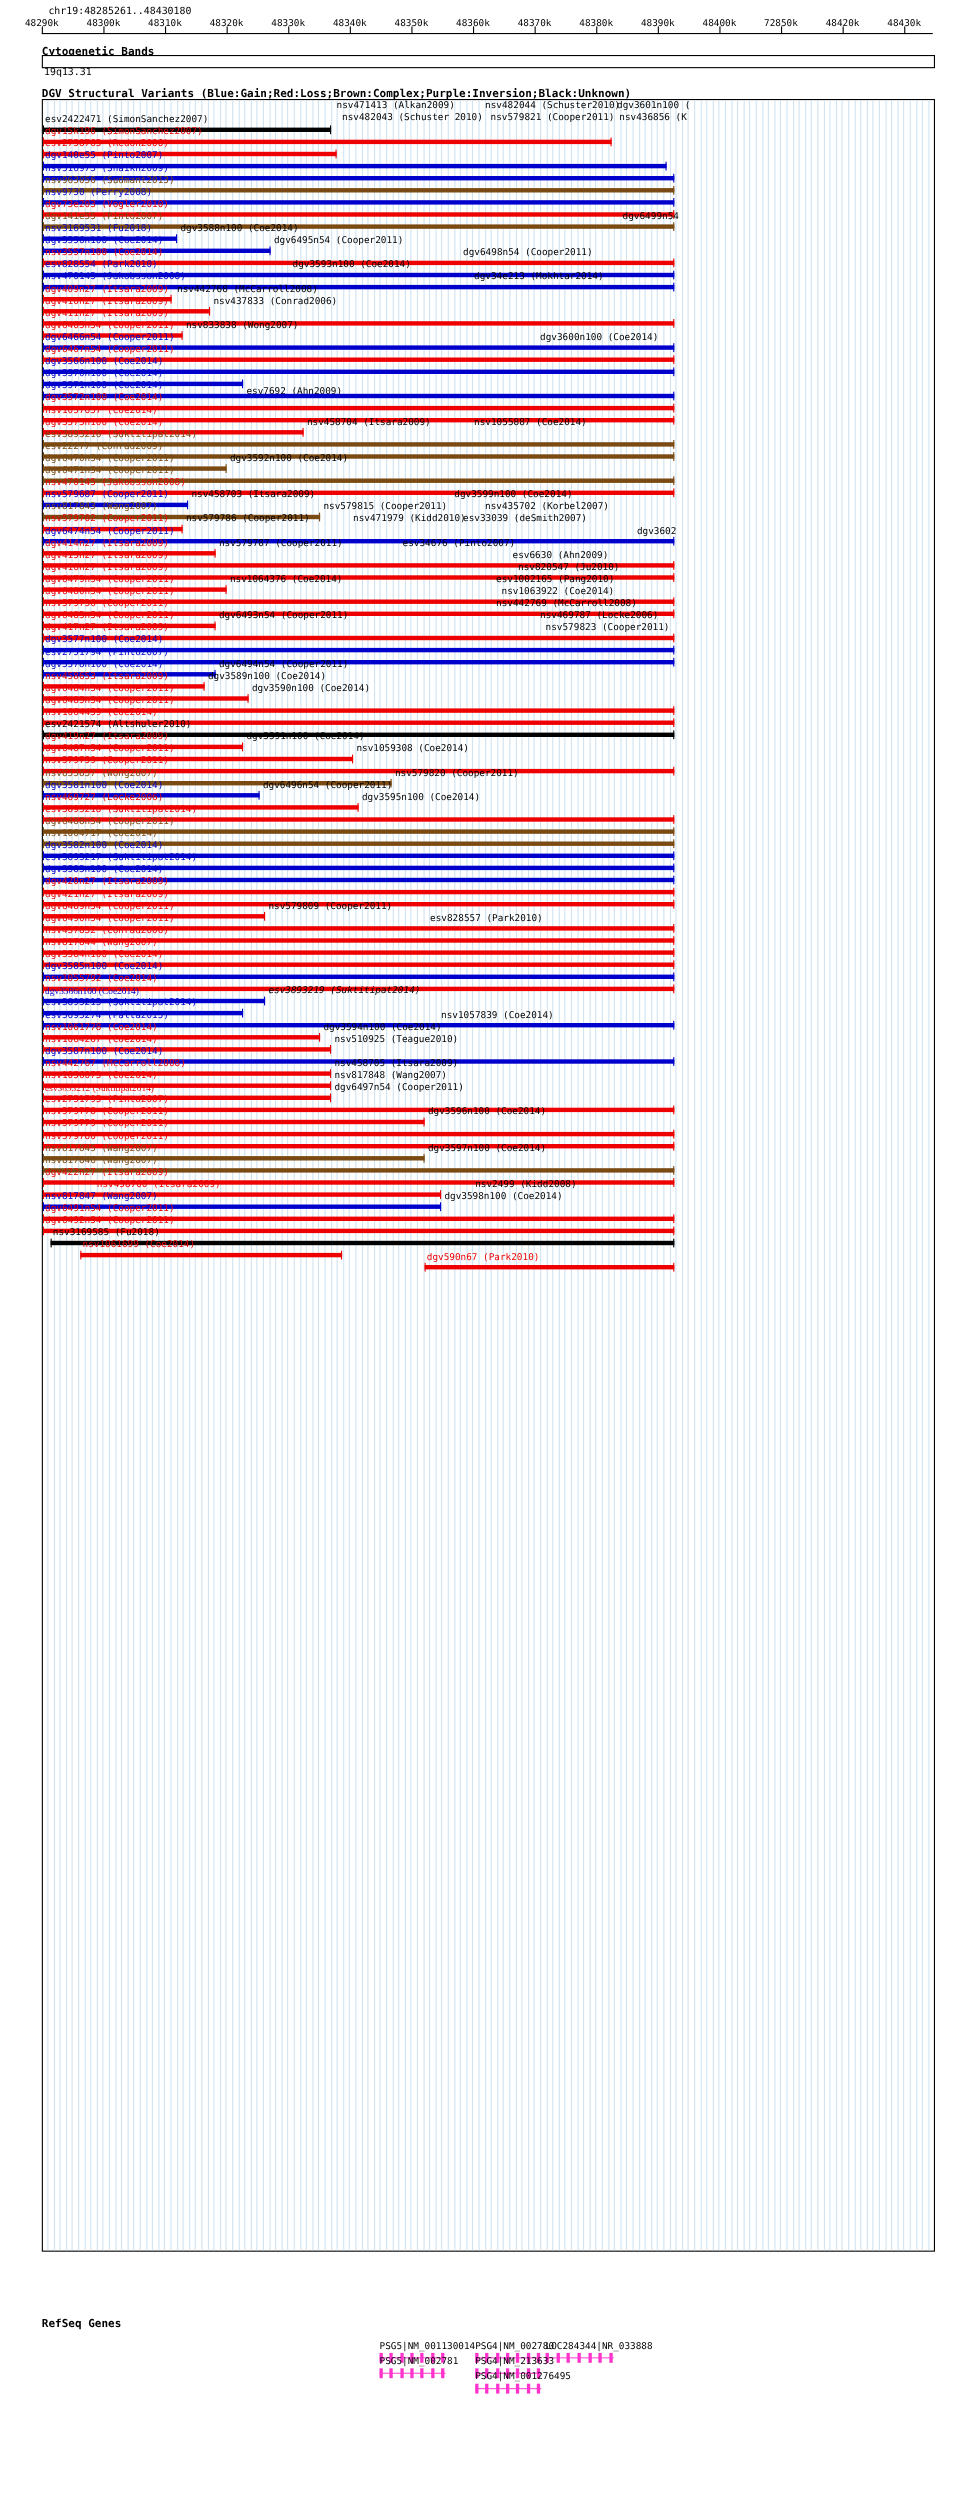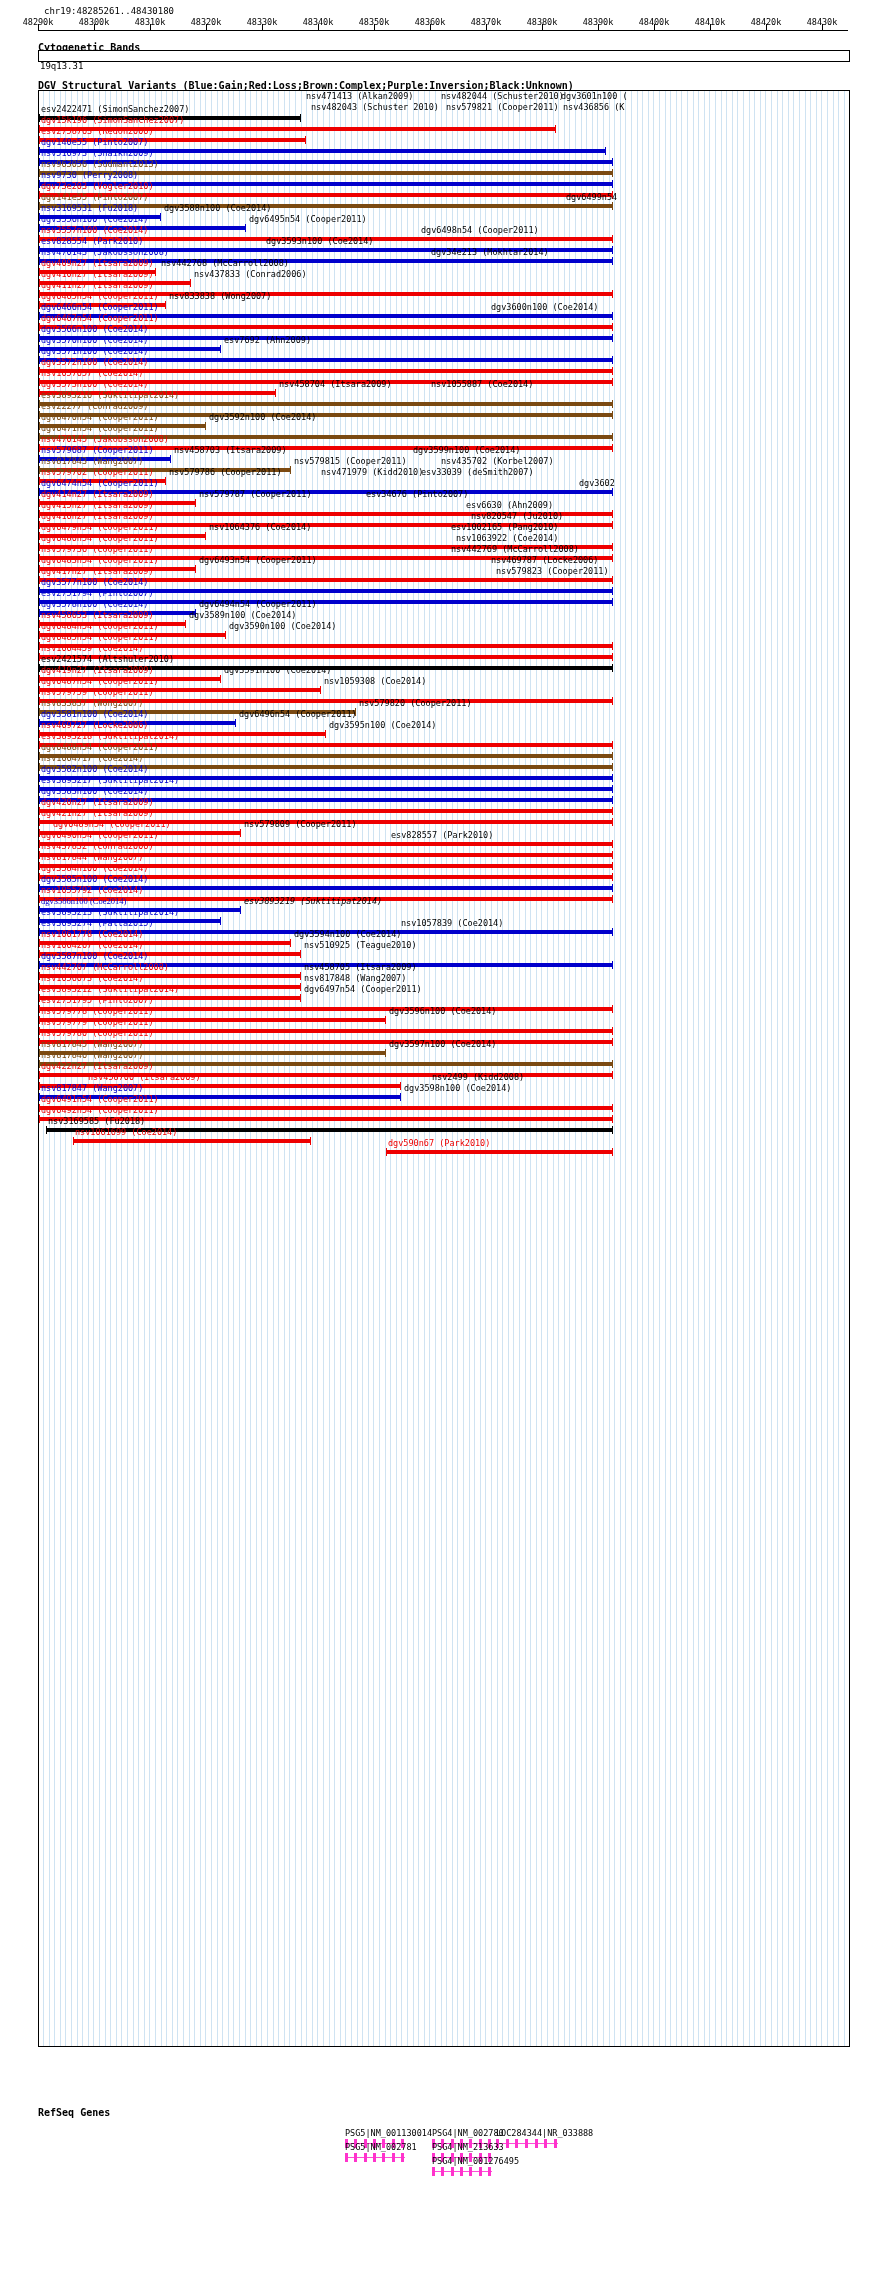--- a/index.html
+++ b/index.html
@@ -58,21 +58,21 @@
       <div class="tl" style="left: 392px;">48360k</div>
       <div class="tick" style="left: 448px;"></div>
       <div class="tl" style="left: 448px;">48370k</div>
       <div class="tick" style="left: 504px;"></div>
       <div class="tl" style="left: 504px;">48380k</div>
       <div class="tick" style="left: 560px;"></div>
       <div class="tl" style="left: 560px;">48390k</div>
       <div class="tick" style="left: 616px;"></div>
       <div class="tl" style="left: 616px;">48400k</div>
       <div class="tick" style="left: 672px;"></div>
-      <div class="tl" style="left: 672px;">48410k</div>
+      <div class="tl" style="left: 672px;">72850k</div>
       <div class="tick" style="left: 728px;"></div>
       <div class="tl" style="left: 728px;">48420k</div>
       <div class="tick" style="left: 784px;"></div>
       <div class="tl" style="left: 784px;">48430k</div>
     </div>
 
   <div class="sectionTitle" style="left:38px;top:42px;">Cytogenetic Bands</div>
   <div class="cytoBox"></div>
   <div class="subtitle" style="left:40px;top:61px;">19q13.31</div>
 
@@ -276,21 +276,21 @@
       <div class="lbl" style="left: 130px; top: 200px;">nsv833838 (Wong2007)</div>
       <div class="bar cap" style="left: 0px; width: 574px; top: 223px; background: rgb(0, 0, 204);"></div>
       <div class="lbl" style="left: 2px; top: 211px; color: rgb(0, 0, 204);">dgv6466n54 (Cooper2011)</div>
       <div class="lbl" style="left: 452px; top: 211px;">dgv3600n100 (Coe2014)</div>
       <div class="bar cap" style="left: 0px; width: 574px; top: 234px; background: rgb(238, 0, 0);"></div>
       <div class="lbl" style="left: 2px; top: 222px; color: rgb(238, 0, 0);">dgv6467n54 (Cooper2011)</div>
       <div class="bar cap" style="left: 0px; width: 574px; top: 245px; background: rgb(0, 0, 204);"></div>
       <div class="lbl" style="left: 2px; top: 233px; color: rgb(0, 0, 204);">dgv3566n100 (Coe2014)</div>
       <div class="bar cap" style="left: 0px; width: 182px; top: 256px; background: rgb(0, 0, 204);"></div>
       <div class="lbl" style="left: 2px; top: 244px; color: rgb(0, 0, 204);">dgv3570n100 (Coe2014)</div>
-      <div class="lbl" style="left: 185px; top: 244px; text-align: right;">esv7692 (Ahn2009)</div>
+      <div class="lbl" style="left: 185px; top: 260px; text-align: right;">esv7692 (Ahn2009)</div>
       <div class="bar cap" style="left: 0px; width: 574px; top: 267px; background: rgb(0, 0, 204);"></div>
       <div class="lbl" style="left: 2px; top: 255px; color: rgb(0, 0, 204);">dgv3571n100 (Coe2014)</div>
       <div class="bar cap" style="left: 0px; width: 574px; top: 278px; background: rgb(238, 0, 0);"></div>
       <div class="lbl" style="left: 2px; top: 266px; color: rgb(238, 0, 0);">dgv3572n100 (Coe2014)</div>
       <div class="bar cap" style="left: 0px; width: 574px; top: 289px; background: rgb(238, 0, 0);"></div>
       <div class="lbl" style="left: 2px; top: 277px; color: rgb(238, 0, 0);">nsv1057657 (Coe2014)</div>
       <div class="bar cap" style="left: 0px; width: 237px; top: 300px; background: rgb(238, 0, 0);"></div>
       <div class="lbl" style="left: 2px; top: 288px; color: rgb(238, 0, 0);">dgv3573n100 (Coe2014)</div>
       <div class="lbl" style="left: 240px; top: 288px;">nsv458704 (Itsara2009)</div>
       <div class="lbl" style="left: 392px; top: 288px;">nsv1055887 (Coe2014)</div>
@@ -394,21 +394,21 @@
       <div class="lbl" style="left: 2px; top: 673px; color: rgb(0, 0, 204);">dgv3582n100 (Coe2014)</div>
       <div class="bar cap" style="left: 0px; width: 574px; top: 696px; background: rgb(0, 0, 204);"></div>
       <div class="lbl" style="left: 2px; top: 684px; color: rgb(0, 0, 204);">esv3893217 (Suktitipat2014)</div>
       <div class="bar cap" style="left: 0px; width: 574px; top: 707px; background: rgb(0, 0, 204);"></div>
       <div class="lbl" style="left: 2px; top: 695px; color: rgb(0, 0, 204);">dgv3583n100 (Coe2014)</div>
       <div class="bar cap" style="left: 0px; width: 574px; top: 718px; background: rgb(238, 0, 0);"></div>
       <div class="lbl" style="left: 2px; top: 706px; color: rgb(238, 0, 0);">dgv420n27 (Itsara2009)</div>
       <div class="bar cap" style="left: 0px; width: 574px; top: 729px; background: rgb(238, 0, 0);"></div>
       <div class="lbl" style="left: 2px; top: 717px; color: rgb(238, 0, 0);">dgv421n27 (Itsara2009)</div>
       <div class="bar cap" style="left: 0px; width: 202px; top: 740px; background: rgb(238, 0, 0);"></div>
-      <div class="lbl" style="left: 2px; top: 728px; color: rgb(238, 0, 0); margin-left: 12px;">dgv6489n54 (Cooper2011)</div>
+      <div class="lbl" style="left: 2px; top: 728px; color: rgb(238, 0, 0);">dgv6489n54 (Cooper2011)</div>
       <div class="lbl" style="left: 205px; top: 728px;">nsv579809 (Cooper2011)</div>
       <div class="bar cap" style="left: 0px; width: 574px; top: 751px; background: rgb(238, 0, 0);"></div>
       <div class="lbl" style="left: 2px; top: 739px; color: rgb(238, 0, 0);">dgv6490n54 (Cooper2011)</div>
       <div class="lbl" style="left: 352px; top: 739px;">esv828557 (Park2010)</div>
       <div class="bar cap" style="left: 0px; width: 574px; top: 762px; background: rgb(238, 0, 0);"></div>
       <div class="lbl" style="left: 2px; top: 750px; color: rgb(238, 0, 0);">nsv437832 (Conrad2006)</div>
       <div class="bar cap" style="left: 0px; width: 574px; top: 773px; background: rgb(238, 0, 0);"></div>
       <div class="lbl" style="left: 2px; top: 761px; color: rgb(238, 0, 0);">nsv817844 (Wang2007)</div>
       <div class="bar cap" style="left: 0px; width: 574px; top: 784px; background: rgb(238, 0, 0);"></div>
       <div class="lbl" style="left: 2px; top: 772px; color: rgb(238, 0, 0);">dgv3584n100 (Coe2014)</div>
@@ -432,21 +432,21 @@
       <div class="lbl" style="left: 265px; top: 849px;">nsv510925 (Teague2010)</div>
       <div class="bar cap" style="left: 0px; width: 574px; top: 872px; background: rgb(0, 0, 204);"></div>
       <div class="lbl" style="left: 2px; top: 860px; color: rgb(0, 0, 204);">dgv3587n100 (Coe2014)</div>
       <div class="bar cap" style="left: 0px; width: 262px; top: 883px; background: rgb(238, 0, 0);"></div>
       <div class="lbl" style="left: 2px; top: 871px; color: rgb(238, 0, 0);">nsv442767 (McCarroll2008)</div>
       <div class="lbl" style="left: 265px; top: 871px;">nsv458705 (Itsara2009)</div>
       <div class="bar cap" style="left: 0px; width: 262px; top: 894px; background: rgb(238, 0, 0);"></div>
       <div class="lbl" style="left: 2px; top: 882px; color: rgb(238, 0, 0);">nsv1056073 (Coe2014)</div>
       <div class="lbl" style="left: 265px; top: 882px;">nsv817848 (Wang2007)</div>
       <div class="bar cap" style="left: 0px; width: 262px; top: 905px; background: rgb(238, 0, 0);"></div>
-      <div class="lbl" style="left: 2px; top: 893px; color: rgb(238, 0, 0);">esv3893212 (Suktitipat2014)</div>
+      <div class="lbl" style="left: 2px; top: 893px; color: rgb(238, 0, 0); font-family: Liberation Serif, serif;">esv3893212 (Suktitipat2014)</div>
       <div class="lbl" style="left: 265px; top: 893px;">dgv6497n54 (Cooper2011)</div>
       <div class="bar cap" style="left: 0px; width: 574px; top: 916px; background: rgb(238, 0, 0);"></div>
       <div class="lbl" style="left: 2px; top: 904px; color: rgb(238, 0, 0);">esv2751795 (Pinto2007)</div>
       <div class="bar cap" style="left: 0px; width: 347px; top: 927px; background: rgb(238, 0, 0);"></div>
       <div class="lbl" style="left: 2px; top: 915px; color: rgb(238, 0, 0);">nsv579778 (Cooper2011)</div>
       <div class="lbl" style="left: 350px; top: 915px;">dgv3596n100 (Coe2014)</div>
       <div class="bar cap" style="left: 0px; width: 574px; top: 938px; background: rgb(238, 0, 0);"></div>
       <div class="lbl" style="left: 2px; top: 926px; color: rgb(238, 0, 0);">nsv579779 (Cooper2011)</div>
       <div class="bar cap" style="left: 0px; width: 574px; top: 949px; background: rgb(238, 0, 0);"></div>
       <div class="lbl" style="left: 2px; top: 937px; color: rgb(238, 0, 0);">nsv579780 (Cooper2011)</div>

